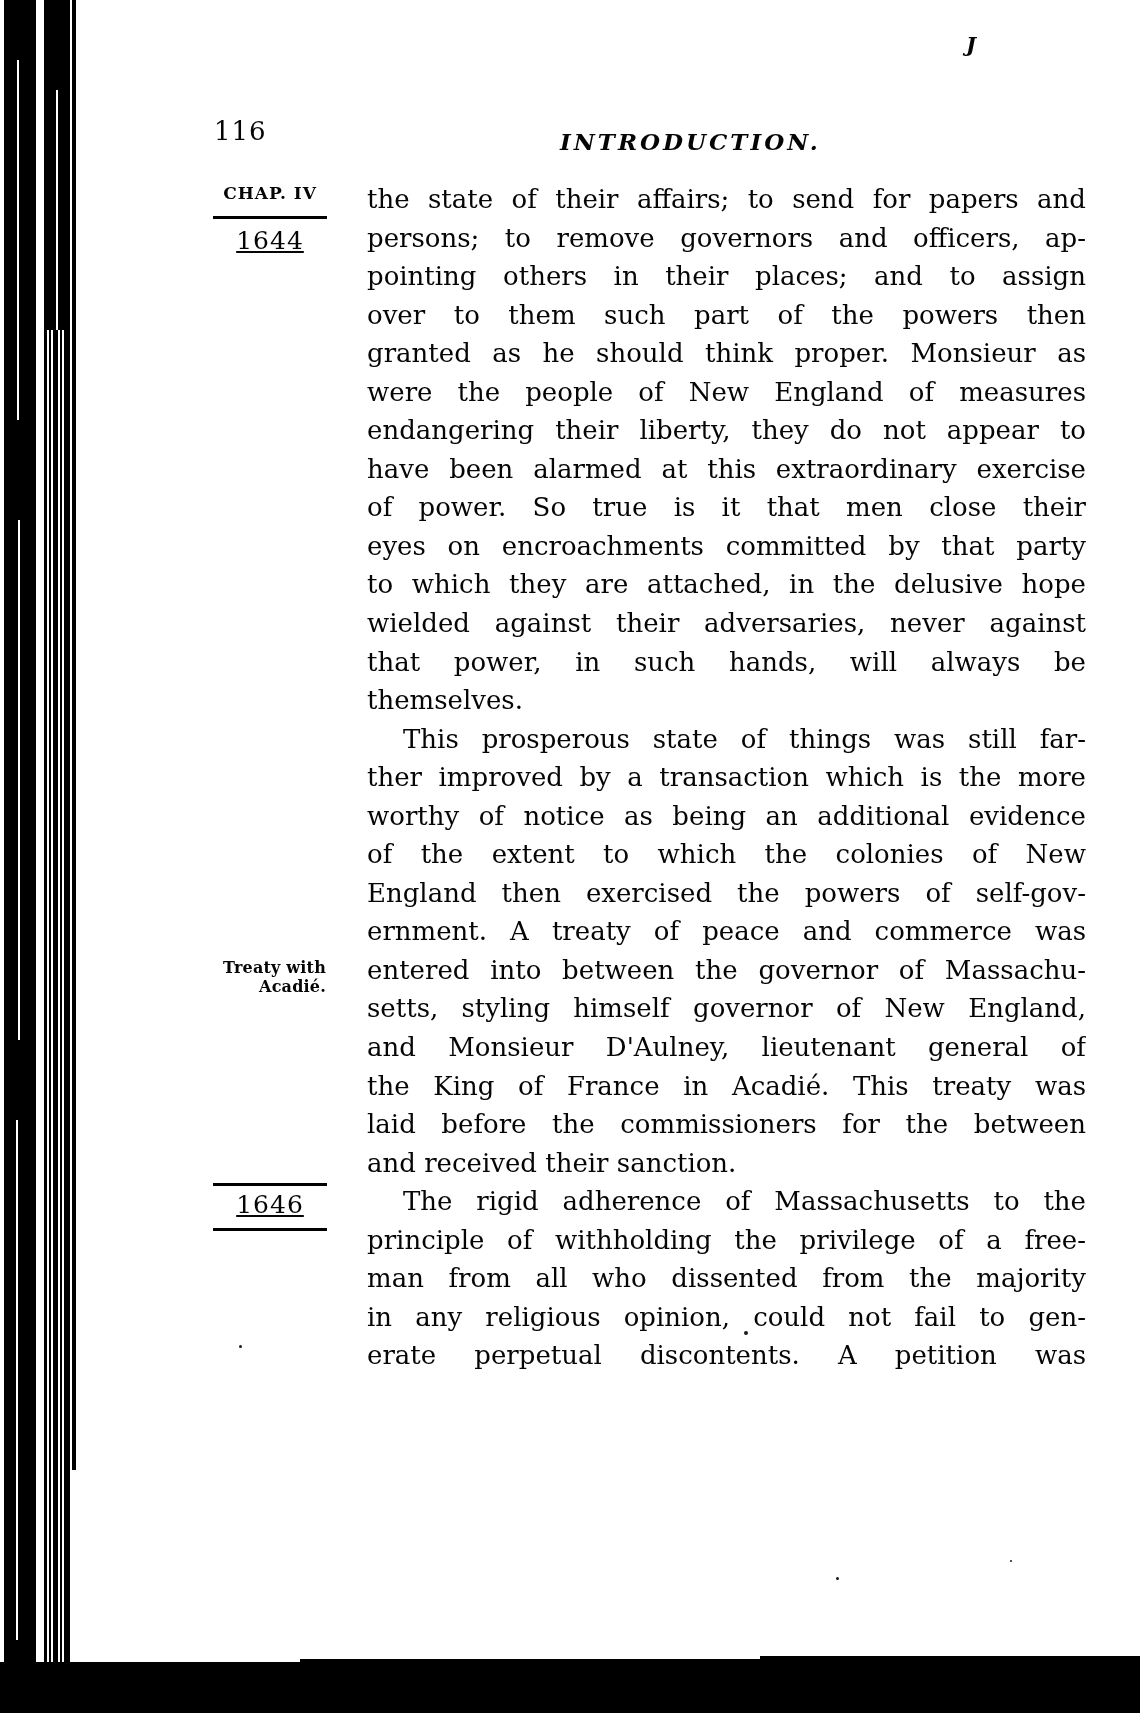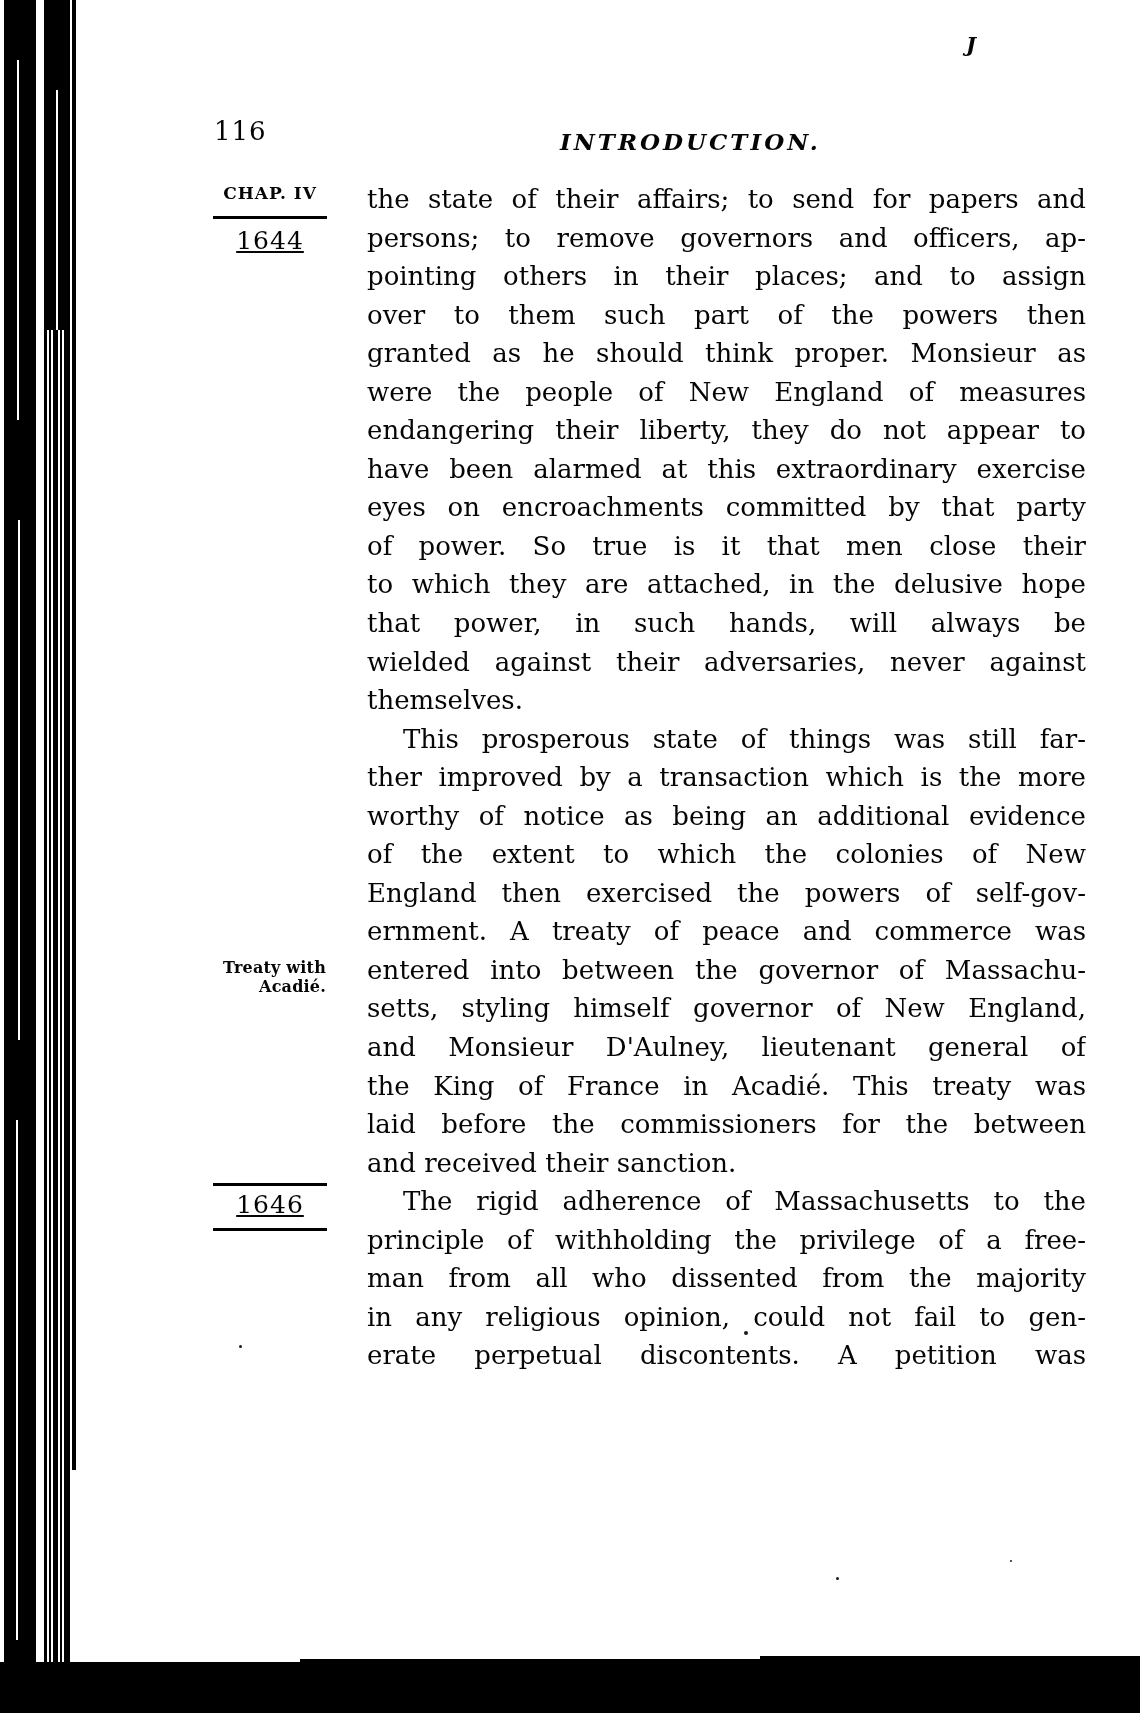--- a/index.html
+++ b/index.html
@@ -91,25 +91,25 @@
 
   <div id="text-block">
       <div class="line">the state of their affairs; to send for papers and</div>
       <div class="line">persons; to remove governors and officers, ap-</div>
       <div class="line">pointing others in their places; and to assign</div>
       <div class="line">over to them such part of the powers then</div>
       <div class="line">granted as he should think proper. Monsieur as</div>
       <div class="line">were the people of New England of measures</div>
       <div class="line">endangering their liberty, they do not appear to</div>
       <div class="line">have been alarmed at this extraordinary exercise</div>
+      <div class="line">of power. So true is it that men close their</div>
       <div class="line">eyes on encroachments committed by that party</div>
-      <div class="line">of power. So true is it that men close their</div>
       <div class="line">to which they are attached, in the delusive hope</div>
+      <div class="line">wielded against their adversaries, never against</div>
       <div class="line">that power, in such hands, will always be</div>
-      <div class="line">wielded against their adversaries, never against</div>
       <div class="line no-just">themselves.</div>
       <div class="line indent">This prosperous state of things was still far-</div>
       <div class="line">ther improved by a transaction which is the more</div>
       <div class="line">worthy of notice as being an additional evidence</div>
       <div class="line">of the extent to which the colonies of New</div>
       <div class="line">England then exercised the powers of self-gov-</div>
       <div class="line">ernment. A treaty of peace and commerce was</div>
       <div class="line">entered into between the governor of Massachu-</div>
       <div class="line">setts, styling himself governor of New England,</div>
       <div class="line">and Monsieur D'Aulney, lieutenant general of</div>

